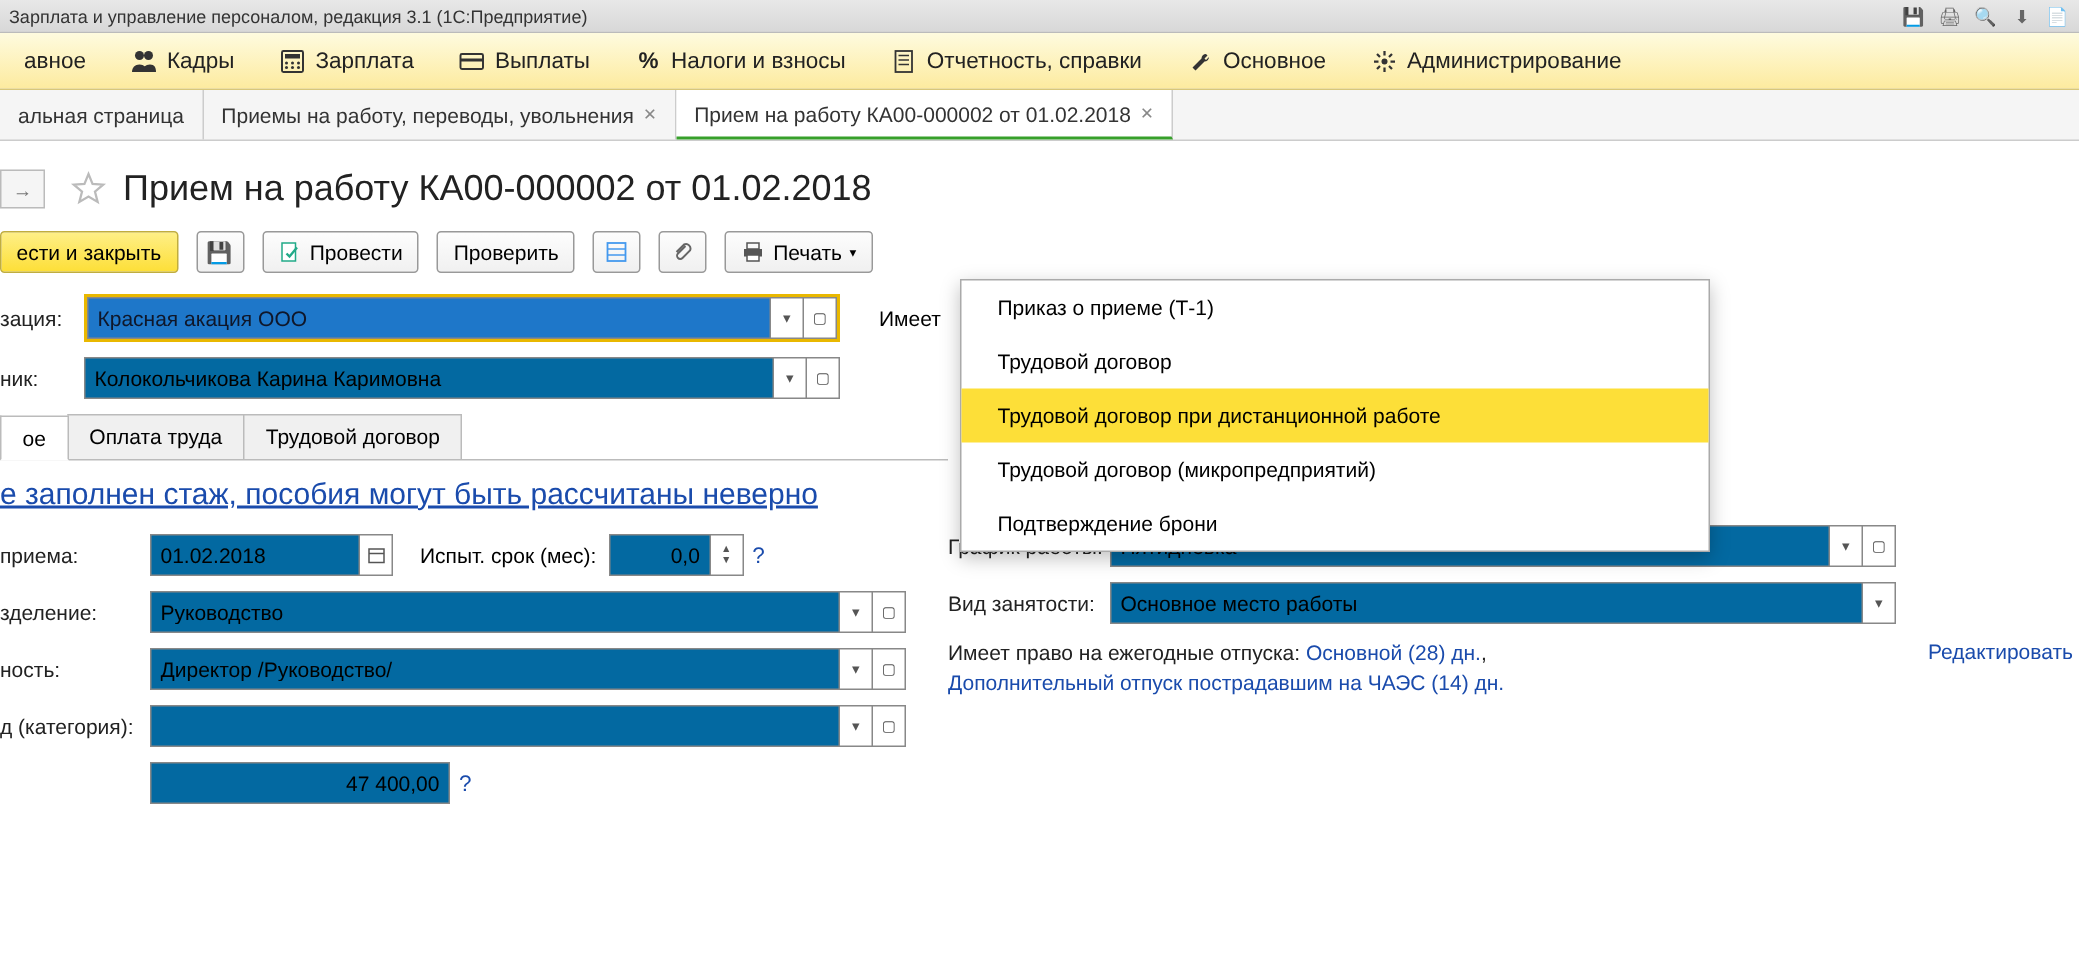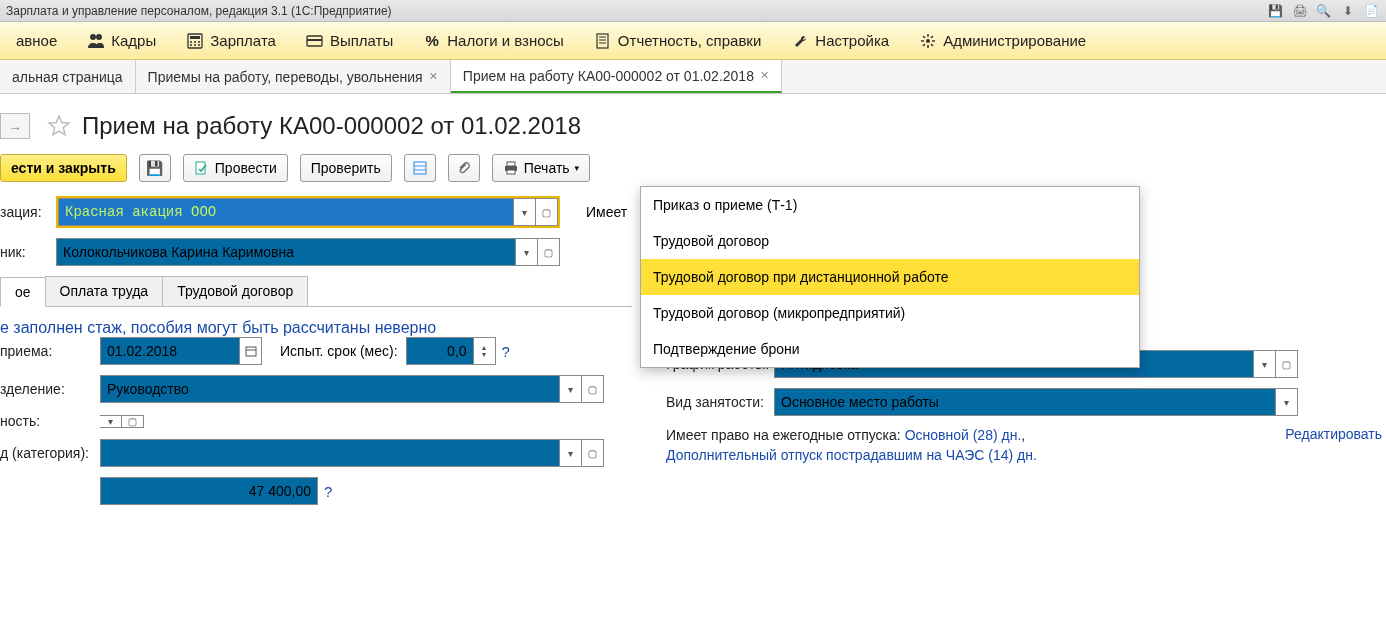--- a/index.html
+++ b/index.html
@@ -28,55 +28,55 @@
   
   .content { padding: 18px 0 0 0; }
   .title-row { display: flex; align-items: center; gap: 10px; margin: 0 0 14px 0; padding-left: 0; }
   .nav-ctrl { width: 30px; height: 26px; border: 1px solid #bbb; background: #f5f5f5; display: flex; align-items:center; justify-content:center; color:#777; cursor:pointer; margin-right: 6px;}
   .star { width: 26px; height: 26px; display: flex; align-items: center; justify-content: center; cursor:pointer; }
   .page-title { font-size: 24px; font-weight: 400; color: #222; }
 
   
   .toolbar { display:flex; gap:12px; align-items:center; padding: 0 0 14px 0; position: relative; }
   .btn { border: 1px solid #999; background: linear-gradient(#fdfdfd,#f0f0f0); padding: 4px 10px; height: 28px; display:flex; align-items:center; gap:5px; cursor:pointer; font-size:14px; border-radius:3px;}
-  .btn.primary { background: linear-gradient(#feef87,#fddf38); border:1px solid #c0ad3f; font-weight:700; }
+  .btn.primary { background: linear-gradient(#feef87,#fddf38); border:1px solid #c0ad3f; font-weight:400; }
   .btn .ic { width:16px; height:16px; display:inline-flex; align-items:center; justify-content:center; }
   .btn.icon-only { width:32px; justify-content:center; padding:0; }
 
   
   .form-zone { position: relative; }
   .form-row { display:flex; align-items:center; margin-bottom: 10px; }
   .label { width: 100px; text-align:left; font-size:14px; color:#222; flex-shrink:0; }
   .label.r { width: 108px; }
   .input-group { display:flex; align-items:stretch; }
   .input { border:1px solid #888; height:28px; padding: 2px 6px; font-size:14px; background:#0369a1; }
-  .input.selected { background:#1e77c9; color:#bef264;font-family:Liberation Mono, monospace; }
+  .input.selected { background:#1e77c9; color:#0f172a; }
   .input-btn { width:22px; border:1px solid #888; border-left:none; background:#fff; display:flex; align-items:center; justify-content:center; font-size:10px; color:#555; cursor:pointer; }
   .org-group { border:2px solid #e9b800; display:flex; }
 
-  .columns { display:flex; gap:34px; }
+  .columns { display:flex; }
   .col-l { width: 632px; }
   .col-r { flex:1; }
 
   
   .prop-tabs { display:flex; border-bottom:1px solid #bbb; margin-bottom:12px; }
   .prop-tab { padding:6px 14px; border:1px solid #bbb; border-bottom:none; background:#f0f0f0; font-size:14px; cursor:pointer; margin-right:-1px;}
   .prop-tab.active { background:#fff; position:relative; top:1px; border-bottom:1px solid #fff;}
 
-  .warning-link { color:#1a4bac; font-size:16px; cursor:pointer; display:inline-block; }
+  .warning-link { color:#1a4bac; text-decoration:underline; font-size:20px; cursor:pointer; margin-bottom:14px; display:inline-block; }
 
   .spin { text-align:right; width:68px; }
   .help { color:#1a4bac; cursor:pointer; margin-left:6px; font-size:15px; }
 
   .vac-text { font-size:14px; line-height:1.4; color:#222; }
   .vac-text .v-link { color:#1a4bac; cursor:pointer; }
 
   
   .print-menu { position:absolute; top:32px; left:640px; width:500px; background:#fff; border:1px solid #aaa; box-shadow:0 4px 12px rgba(0,0,0,.25); z-index:10; }
-  .pm-item { padding:10px 12px; font-size:14px; cursor:pointer; }
+  .pm-item { padding:10px 24px; font-size:14px; cursor:pointer; }
   .pm-item.hover { background:#fddf38; }
 
   svg { display:block; }
 </style>
 </head>
 <body>
 
 <div class="titlebar">
   <div class="tb-left">
     <span>Зарплата и управление персоналом, редакция 3.1  (1С:Предприятие)</span>
@@ -143,21 +143,21 @@
         </svg>
     </span>
     <span>Отчетность, справки</span>
   </div>
   <div class="nav-item">
     <span class="nav-icon">
       <svg width="16" height="16" viewBox="0 0 16 16">
           <path d="M12 3a3 3 0 0 0-3 3l-6 6 2 2 6-6a3 3 0 0 0 3-3l-2 2-1-1 2-2z" fill="#333"></path>
         </svg>
     </span>
-    <span>Настройка</span>
+    <span>Основное</span>
   </div>
   <div class="nav-item">
     <span class="nav-icon">
       <svg width="16" height="16" viewBox="0 0 16 16">
           <circle cx="8" cy="8" r="2" fill="#333"></circle>
           <path d="M8 1v3M8 12v3M1 8h3M12 8h3M3 3l2 2M11 11l2 2M13 3l-2 2M5 11l-2 2" stroke="#333" stroke-width="1.5"></path>
         </svg>
     </span>
     <span>Администрирование</span>
   </div>
@@ -307,38 +307,39 @@
           <div class="input-group" style="flex:1;">
             <input class="input" style="width: 460px;" value="Руководство">
             <div class="input-btn">▾</div>
             <div class="input-btn">▢</div>
           </div>
         </div>
 
         <div class="form-row">
           <div class="label" style="width:100px;">ность:</div>
           <div class="input-group" style="flex:1;">
+            <input class="input" style="width: 460px;" value="Директор /Руководство/">
             <div class="input-btn">▾</div>
             <div class="input-btn">▢</div>
           </div>
         </div>
 
         <div class="form-row">
           <div class="label" style="width:100px;">д (категория):</div>
           <div class="input-group" style="flex:1;">
             <input class="input" style="width: 460px;" value="">
             <div class="input-btn">▾</div>
             <div class="input-btn">▢</div>
           </div>
         </div>
 
         <div class="form-row">
           <div class="label" style="width:100px;"></div>
           <div class="input-group">
-            <input class="input" style="width: 218px; text-align: right;" value="47 400,00">
+            <input class="input" style="width: 200px; text-align: right;" value="47 400,00">
           </div>
           <span class="help">?</span>
         </div>
       </div>
 
       <div class="col-r">
         <div style="height:48px;"></div>
 
         <div class="form-row" style="visibility:hidden;">
           <div class="label r">Колич. ставок:</div>

